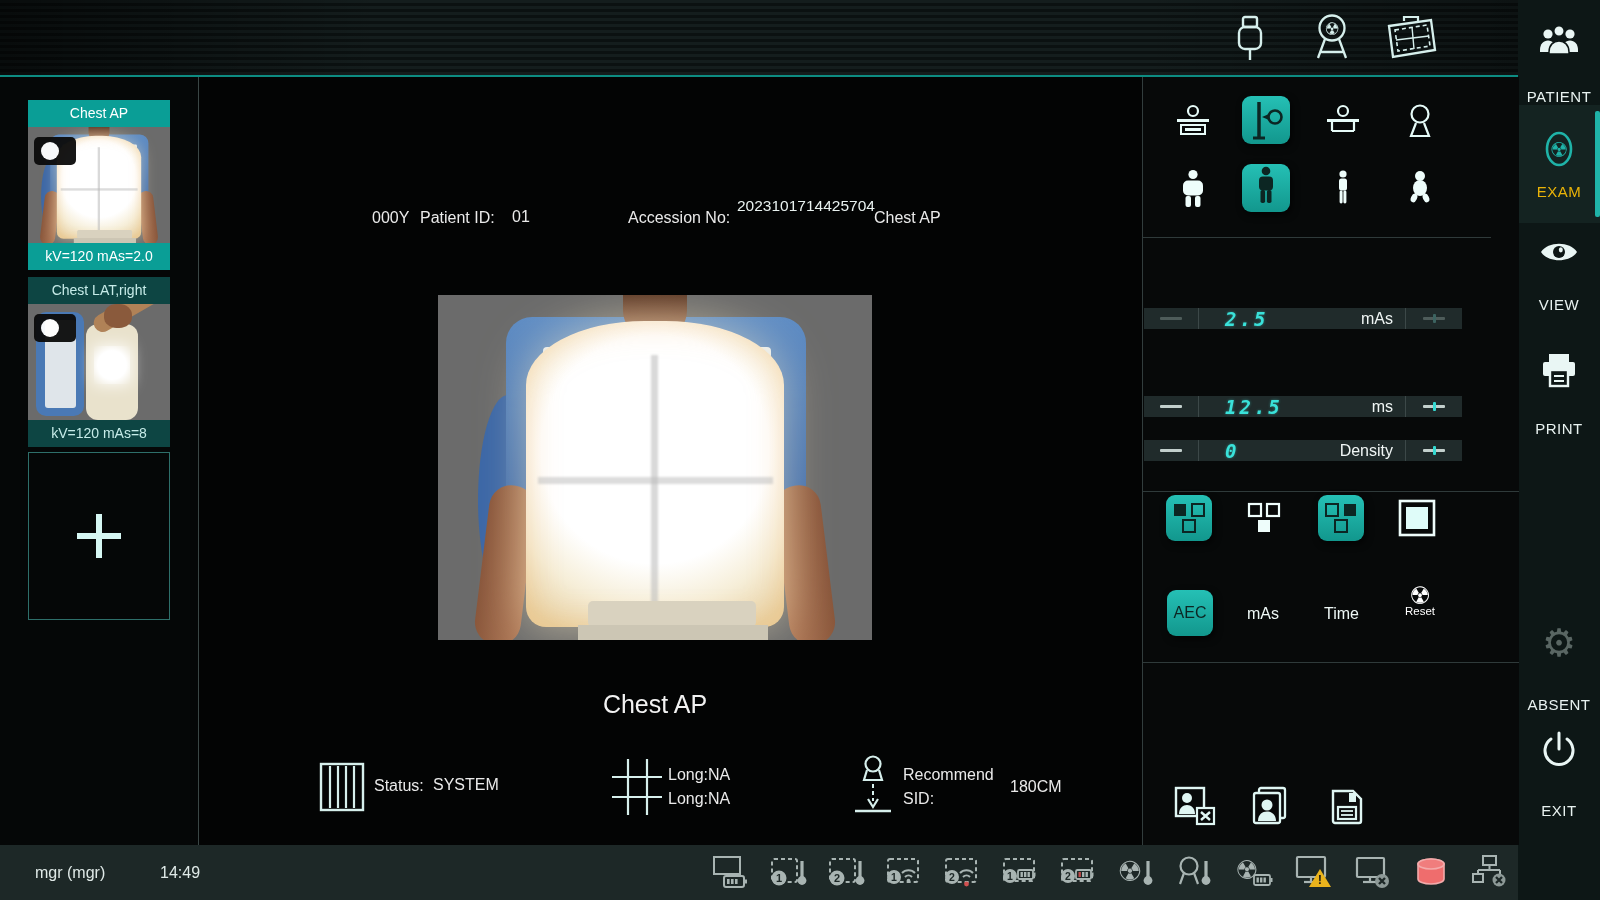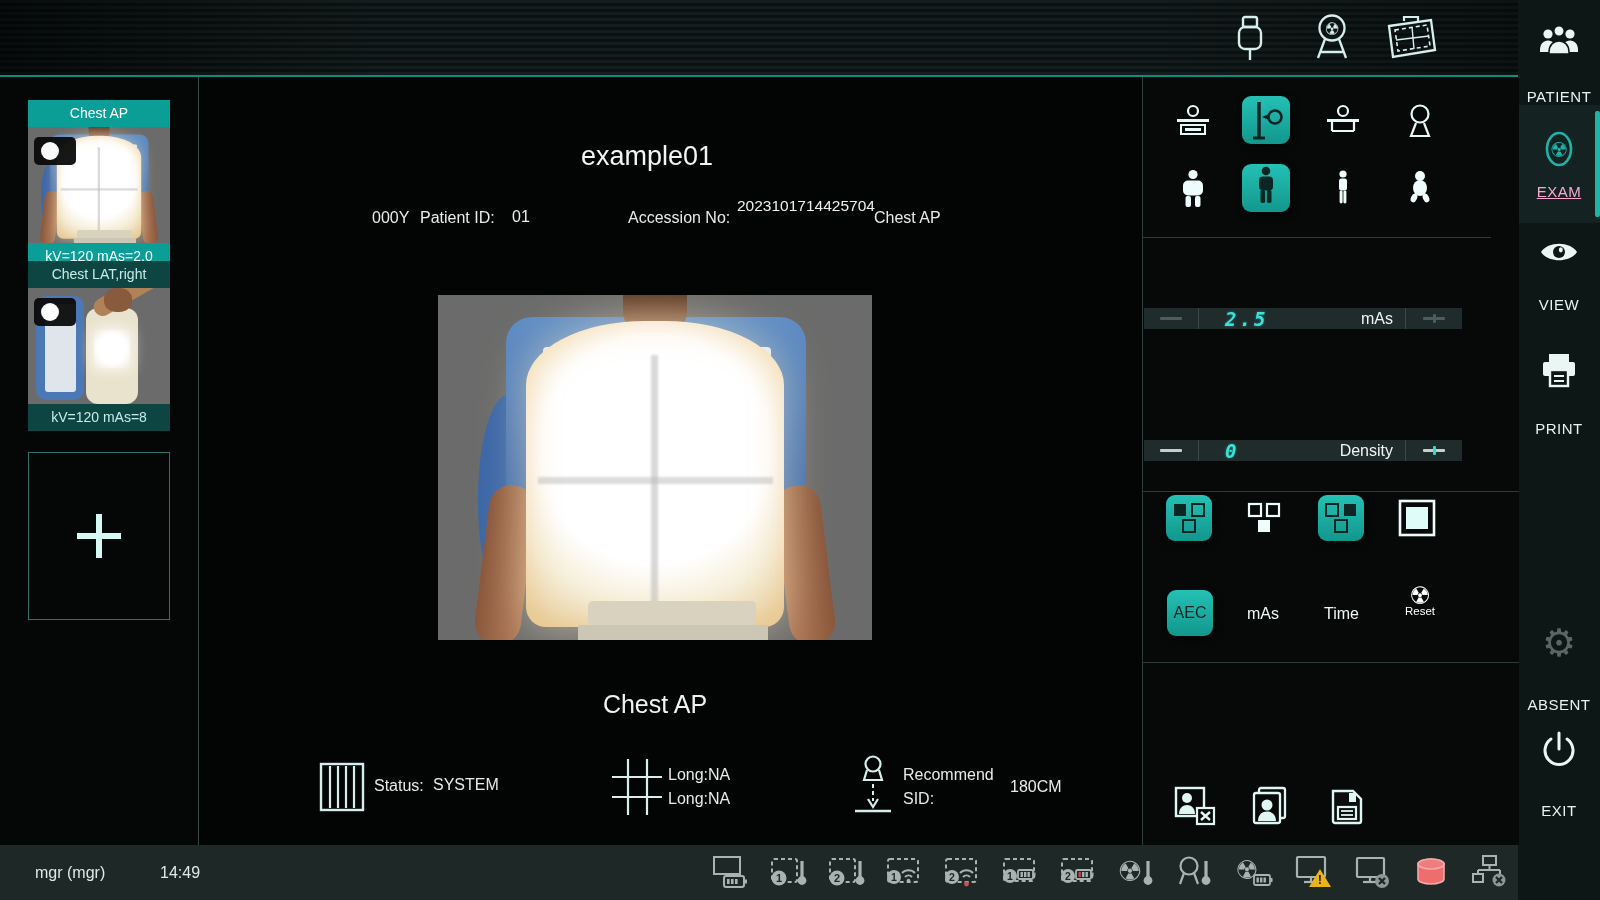--- a/index.html
+++ b/index.html
@@ -15,21 +15,21 @@
   #topbar .shade{position:absolute;inset:0;background:linear-gradient(90deg,rgba(0,0,0,.6),rgba(0,0,0,0) 25%,rgba(0,0,0,0) 75%,rgba(0,0,0,.35));}
   .topicon{position:absolute;top:12px;}
 
   
   #sidebar{position:absolute;left:1518px;top:0;width:82px;height:900px;background:#0d1716;}
   .side-item{position:absolute;left:0;width:82px;text-align:center;cursor:pointer;}
   .side-item .lbl{font-size:15px;letter-spacing:.5px;color:#e8f2f0;margin-top:30px;}
   .side-item .ic{display:flex;justify-content:center;margin-bottom:8px;}
   #side-exam{background:#142321;}
   #side-exam .bar{position:absolute;right:0;top:6px;width:5px;height:106px;background:#1fb3a8;border-radius:2px;}
-  #side-exam .lbl{color:#f9a8d4;text-decoration:underline;}
+  #side-exam .lbl{color:#eab308;}
 
   
   #leftpanel{position:absolute;left:0;top:77px;width:198px;height:768px;background:#050707;border-right:1px solid #3a4645;}
   .thumb{position:absolute;left:28px;width:142px;cursor:pointer;}
   .thumb .hd,.thumb .ft{height:27px;line-height:27px;text-align:center;font-size:14px;}
   .thumb.sel .hd,.thumb.sel .ft{background:#0a9e96;color:#fff;}
   .thumb.unsel .hd,.thumb.unsel .ft{background:#0d4543;color:#c6ebe8;}
   .thumb .im{position:relative;height:116px;overflow:hidden;background:#6b6b6b;}
   .cam{position:absolute;left:6px;top:10px;width:42px;height:28px;background:#0b0b0b;border-radius:5px;opacity:.95;}
   .cam:after{content:"";position:absolute;left:7px;top:5px;width:18px;height:18px;background:#fff;border-radius:50%;}
@@ -223,21 +223,21 @@
             <div class="sc-hline"></div>
               <div class="sc-belt"></div>
             <div class="sc-pants"></div>
           </div>
         </div>
         <div class="cam"></div>
       </div>
       <div class="ft">kV=120 mAs=2.0</div>
     </div>
 
-    <div class="thumb unsel" style="top:184px">
+    <div class="thumb unsel" style="top:200px">
       <div class="hd">Chest LAT,right</div>
       <div class="im">
         <div class="scene-side">
           <div class="ss-det"></div>
             <div class="ss-pan"></div>
           <div class="ss-body"></div>
             <div class="ss-arm"></div>
           <div class="ss-head"></div>
             <div class="ss-glow"></div>
         </div>
@@ -248,21 +248,20 @@
 
     <div id="addview">
       <svg width="58" height="58" viewBox="0 0 58 58">
         <line x1="29" y1="7" x2="29" y2="51" stroke="#d6f7f3" stroke-width="6"></line>
         <line x1="7" y1="29" x2="51" y2="29" stroke="#d6f7f3" stroke-width="6"></line>
       </svg>
     </div>
   </div>
 
   <div id="main">
-    <div class="t-name">example01</div>
 
     <span class="abs inforow" style="left:174px;top:132px">000Y</span>
     <span class="abs inforow" style="left:222px;top:132px">Patient ID:</span>
     <span class="abs inforow" style="left:314px;top:131px">01</span>
     <span class="abs inforow" style="left:430px;top:132px">Accession No:</span>
     <span class="acc-val">2023101714425704</span>
     <span class="abs inforow" style="left:676px;top:132px">Chest AP</span>
 
     <div class="abs" style="left:240px;top:218px">
       <div class="scene">
@@ -384,20 +383,31 @@
       <div class="pbtn minus">
           <span class="h"></span>
         </div>
       <div class="pval seg">2.5</div>
       <div class="punit">mAs</div>
       <div class="pbtn plus">
           <span class="h"></span>
           <span class="v"></span>
         </div>
     </div>
+    <div class="prow" style="top:319px">
+      <div class="pbtn minus">
+          <span class="h"></span>
+        </div>
+      <div class="pval seg">12.5</div>
+      <div class="punit">ms</div>
+      <div class="pbtn plus">
+          <span class="h"></span>
+          <span class="v"></span>
+        </div>
+    </div>
     <div class="prow" style="top:363px">
       <div class="pbtn minus">
           <span class="h"></span>
         </div>
       <div class="pval seg">0</div>
       <div class="punit">Density</div>
       <div class="pbtn plus">
           <span class="h"></span>
           <span class="v"></span>
         </div>

